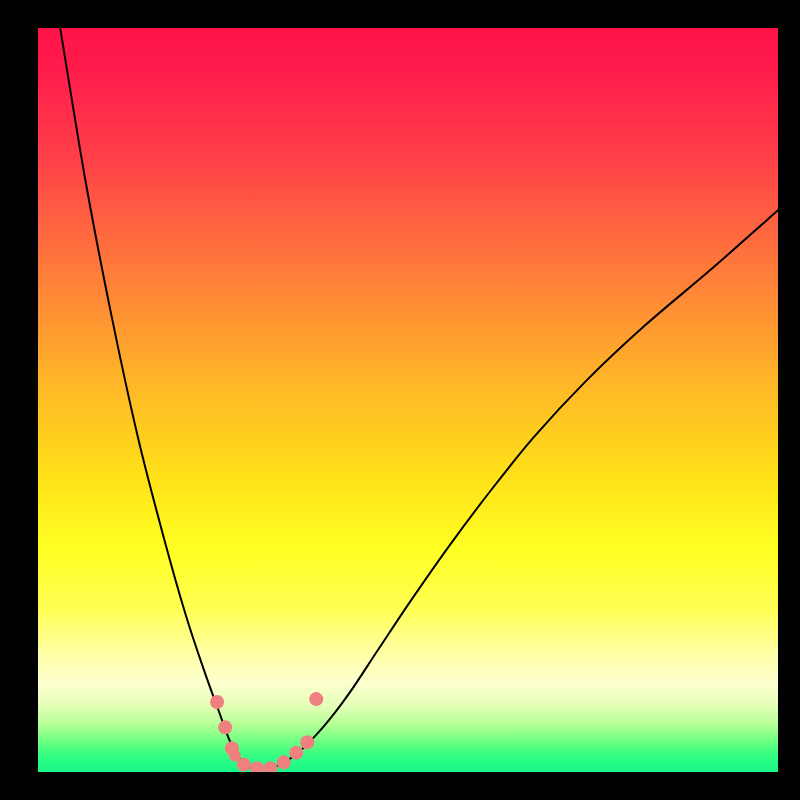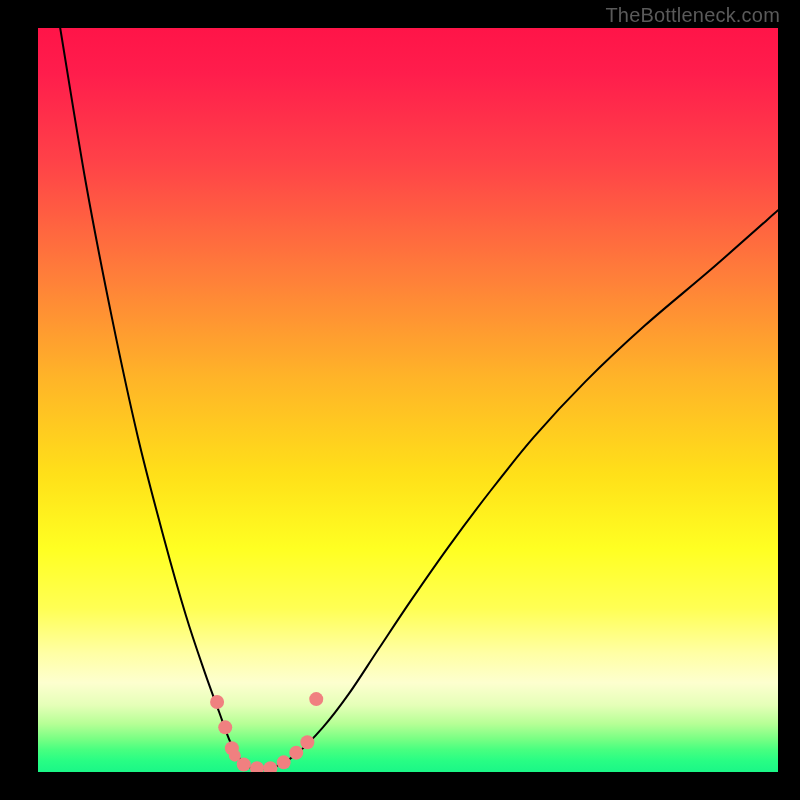--- a/index.html
+++ b/index.html
@@ -94,14 +94,13 @@
           <circle cx="205.72" cy="736.56" r="7" class="marker"></circle>
           <circle cx="219.04" cy="740.28" r="7" class="marker"></circle>
           <circle cx="232.36" cy="740.28" r="7" class="marker"></circle>
           <circle cx="245.68" cy="734.33" r="7" class="marker"></circle>
           <circle cx="258.26" cy="724.66" r="7" class="marker"></circle>
           <circle cx="269.36" cy="714.24" r="7" class="marker"></circle>
           <circle cx="278.24" cy="671.09" r="7" class="marker"></circle>
         </g>
     </svg>
   </div>
-  <div class="watermark">TheBottleneck.com</div>
 </div>
 
 </body></html>

